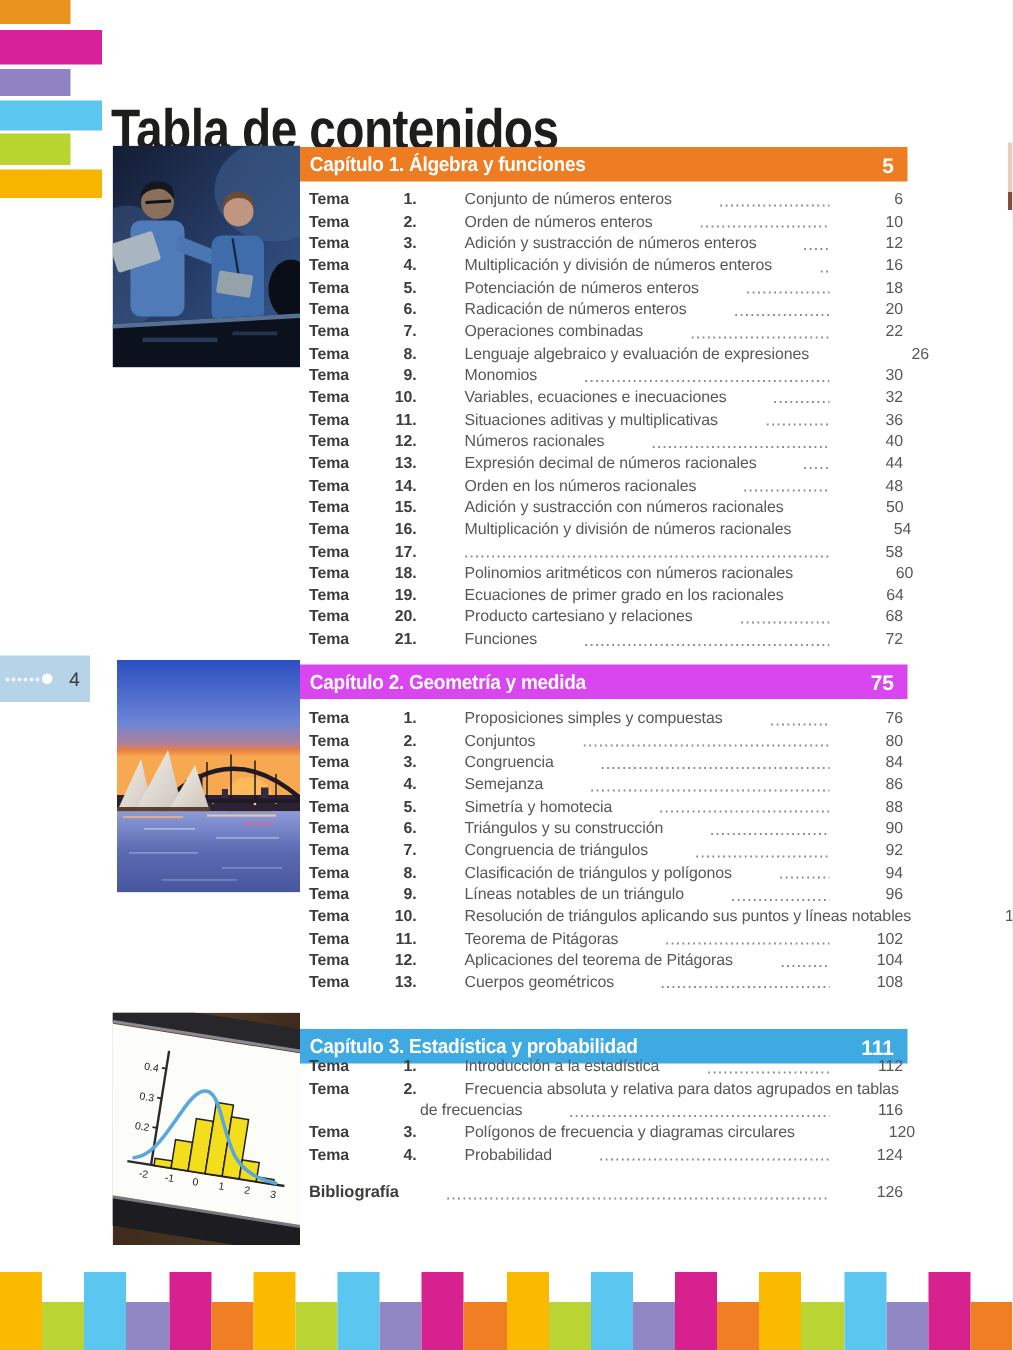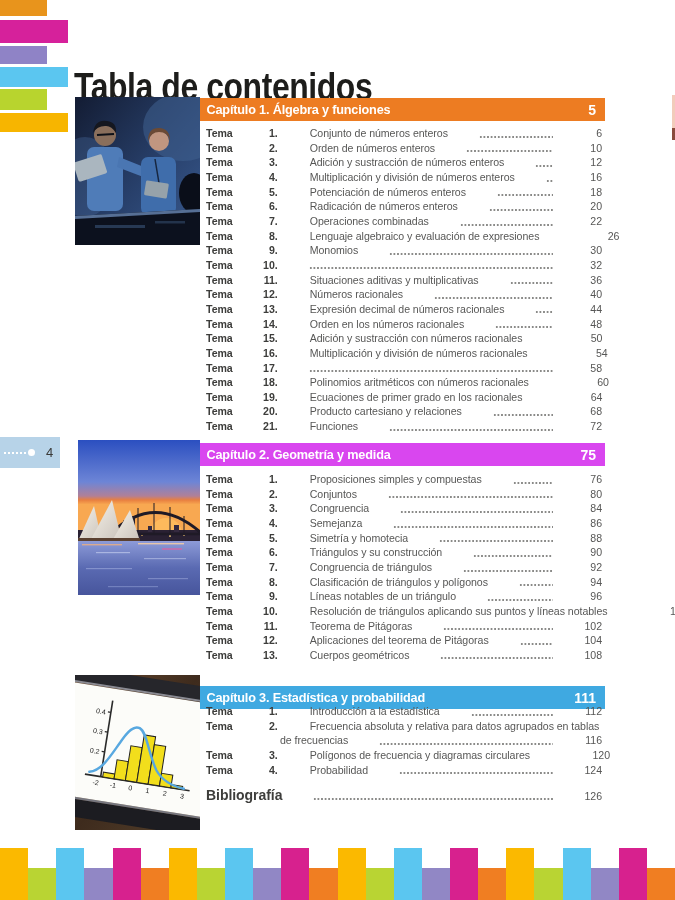--- a/index.html
+++ b/index.html
@@ -40,21 +40,21 @@
   .t-title{margin-left:4px;white-space:pre;flex:0 0 auto;}
   .t-indent{flex:0 0 42px;}
   .t-leader{flex:1 1 0;min-width:0;align-self:stretch;margin:0 3px 0 3px;
     background-image:radial-gradient(circle,#8a8a88 .7px,transparent .9px);
     background-size:3.6px 3.6px;background-repeat:repeat-x;
     background-position:left calc(100% - 2.5px);}
   .t-page{flex:0 0 auto;min-width:18px;text-align:right;}
 
   
   .biblio-row{position:absolute;left:206px;top:788px;width:396px;}
-  .biblio-row .t-label{font-size:14px;}
+  .biblio-row .t-label{font-size:11px;}
 
   
   .page-tab{position:absolute;left:0;top:437px;width:60px;height:31px;background:#b7d3e8;
     display:flex;align-items:center;}
   .page-tab .dotline{width:24px;height:8px;margin-left:3px;
     background-image:radial-gradient(circle,#ffffff 1px,transparent 1.2px);
     background-size:4px 8px;background-repeat:repeat-x;background-position:left center;}
   .page-tab .dot{width:7px;height:7px;border-radius:50%;background:#fff;margin-left:1px;}
   .page-tab .pnum{margin-left:11px;font-size:13px;color:#3a3a38;}
 
@@ -190,20 +190,21 @@
         <div class="topic-row">
     <span class="t-label">Tema</span>
     <span class="t-num">9.</span>
     <span class="t-title">Monomios</span>
     <span class="t-leader"></span>
     <span class="t-page">30</span>
   </div>
         <div class="topic-row">
     <span class="t-label">Tema</span>
     <span class="t-num">10.</span>
+    <span class="t-title">Variables, ecuaciones e inecuaciones</span>
     <span class="t-leader"></span>
     <span class="t-page">32</span>
   </div>
         <div class="topic-row">
     <span class="t-label">Tema</span>
     <span class="t-num">11.</span>
     <span class="t-title">Situaciones aditivas y multiplicativas</span>
     <span class="t-leader"></span>
     <span class="t-page">36</span>
   </div>

